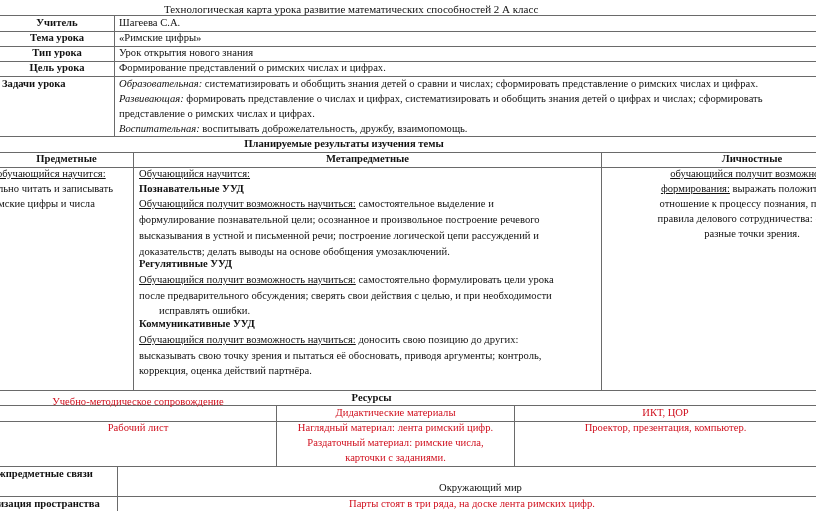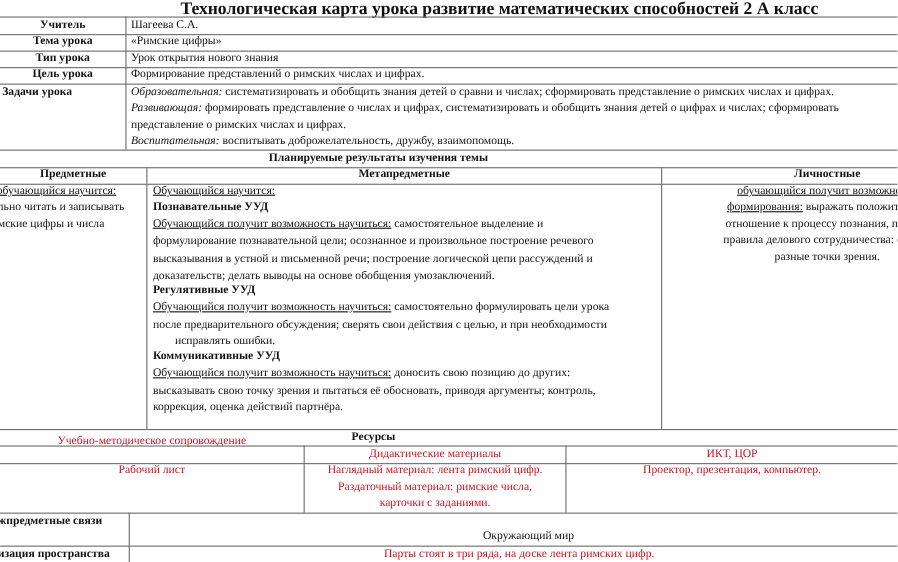--- a/index.html
+++ b/index.html
@@ -6,21 +6,21 @@
   body { width:816px; height:511px; overflow:hidden; position:relative;
          font-family:"Liberation Serif","DejaVu Serif",serif; color:#111; font-size:10.6px; }
   .hl { position:absolute; height:1px; background:#6a6a6a; }
   .vl { position:absolute; width:1px; background:#6a6a6a; }
   .t { position:absolute; white-space:nowrap; line-height:16.5px; }
   .b { font-weight:bold; }
   .i { font-style:italic; }
   .u { text-decoration:underline; }
   .red { color:#d0101e; }
   .c { text-align:center; }
-  .title { font-size:16px; font-weight:bold; }
+  .title { font-size:11px; font-weight:normal; }
 </style>
 </head>
 <body>
 
 <div class="t title" style="left:164px;top:1px;">Технологическая карта урока развитие математических способностей 2 А класс</div>
 
 <div class="hl" style="left:0;top:15px;width:816px;"></div>
 <div class="hl" style="left:0;top:31px;width:816px;"></div>
 <div class="hl" style="left:0;top:46px;width:816px;"></div>
 <div class="hl" style="left:0;top:61px;width:816px;"></div>
@@ -77,21 +77,21 @@
 <div class="t" style="left:139px;top:332px;"><span class="u">Обучающийся получит возможность научиться:</span><span> доносить свою позицию до других:</span></div>
 <div class="t" style="left:139px;top:348px;">высказывать свою точку зрения и пытаться её обосновать, приводя аргументы; контроль,</div>
 <div class="t" style="left:139px;top:363px;">коррекция, оценка действий партнёра.</div>
 
 <div class="t u c" style="left:602px;width:300px;top:166px;">обучающийся получит возможность</div>
 <div class="t c" style="left:602px;width:300px;top:181px;"><span class="u">формирования:</span><span> выражать положительно</span></div>
 <div class="t c" style="left:602px;width:300px;top:196px;">отношение к процессу познания, примен</div>
 <div class="t c" style="left:602px;width:300px;top:211px;">правила делового сотрудничества: сравни</div>
 <div class="t c" style="left:602px;width:300px;top:226px;">разные точки зрения.</div>
 
-<div class="t b c" style="left:0;width:679px;top:390px;">Ресурсы</div>
+<div class="t b c" style="left:0;width:679px;top:390px;padding-left:32px;">Ресурсы</div>
 <div class="hl" style="left:0;top:405px;width:816px;"></div>
 <div class="hl" style="left:0;top:421px;width:816px;"></div>
 <div class="hl" style="left:0;top:466px;width:816px;"></div>
 <div class="vl" style="left:276px;top:405px;height:61px;"></div>
 <div class="vl" style="left:514px;top:405px;height:61px;"></div>
 
 <div class="t red c" style="left:0;width:276px;top:394px;">Учебно-методическое сопровождение</div>
 <div class="t red c" style="left:277px;width:237px;top:405px;">Дидактические материалы</div>
 <div class="t red c" style="left:515px;width:301px;top:405px;">ИКТ, ЦОР</div>
 

